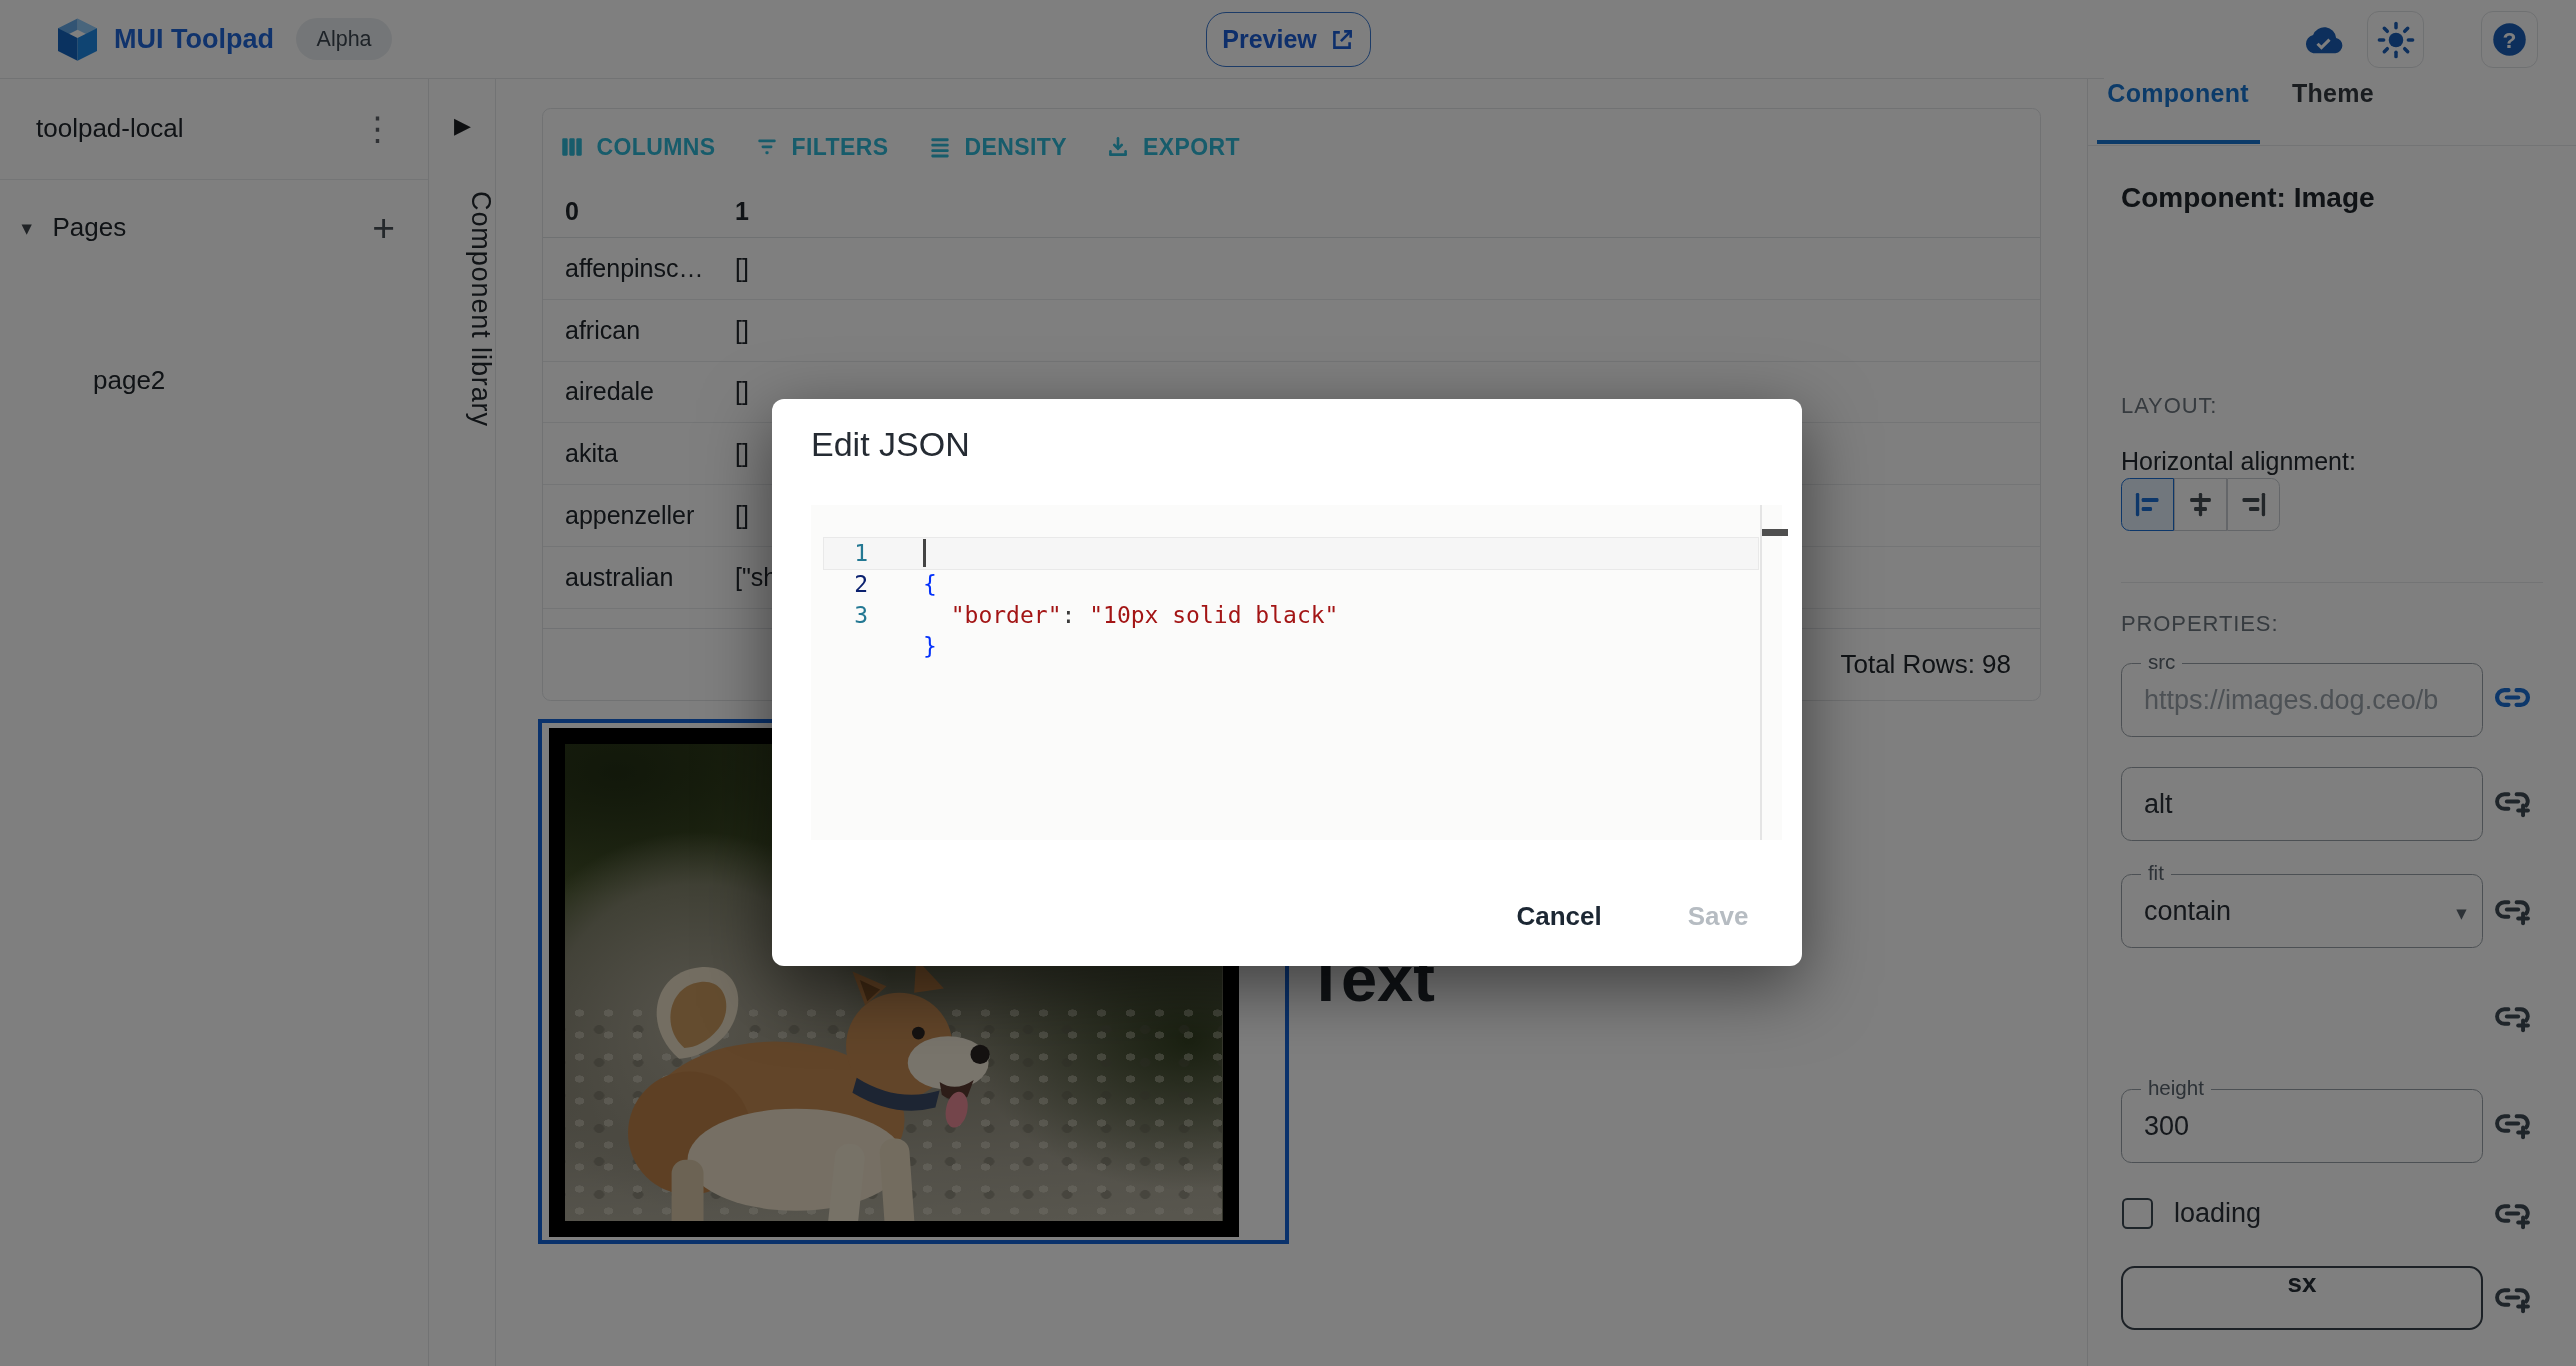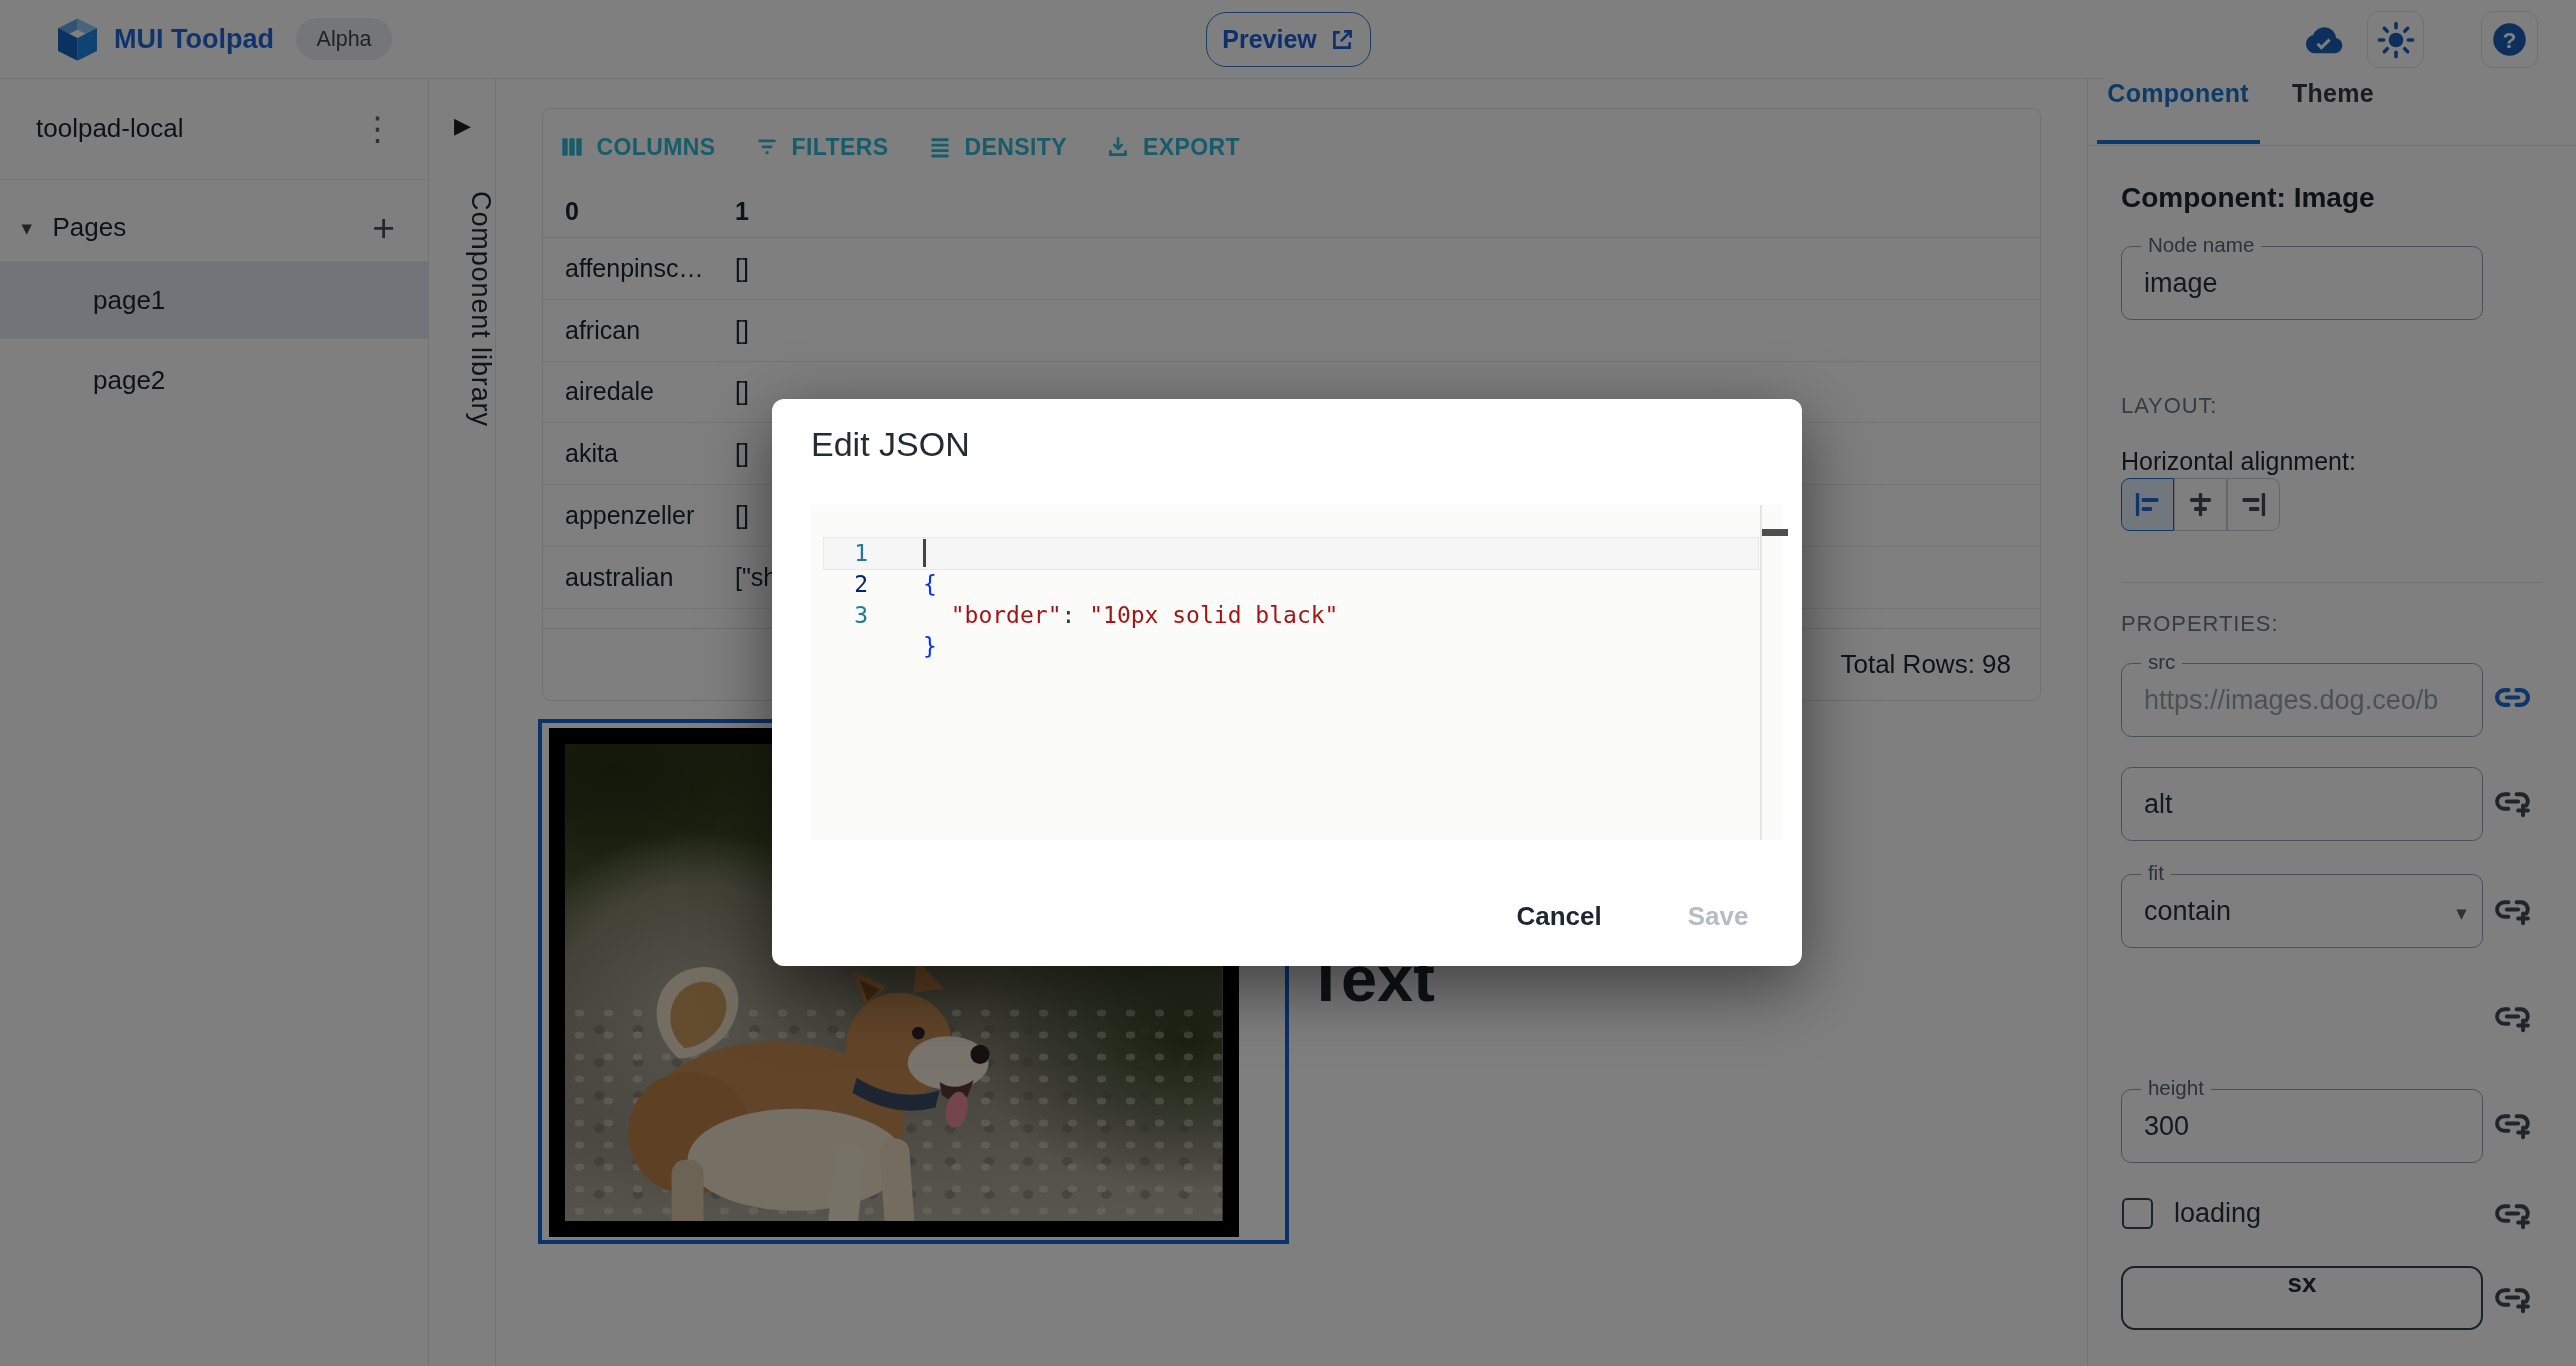--- a/index.html
+++ b/index.html
@@ -208,23 +208,20 @@
   <div id="sidebar">
     <div class="project-row">
       <span class="project-name">toolpad-local</span>
       <span class="kebab">⋮</span>
     </div>
     <div class="sb-divider"></div>
     <div class="pages-row">
       <span class="caret">▾</span>
       <span class="pages-label">Pages</span>
       <span class="plus">+</span>
-    </div>
-    <div class="page-item selected" style="top:182px">
-      <span class="pg-label">page1</span>
     </div>
     <div class="page-item" style="top:262px">
       <span class="pg-label">page2</span>
     </div>
   </div>
 
   <div id="lib-strip">
     <div class="lib-arrow">▶</div>
     <div class="lib-label">Component library</div>
   </div>
@@ -350,24 +347,20 @@
         <span>Component</span>
       </div>
       <div class="tab inactive" style="left:189px;width:112px">
         <span>Theme</span>
       </div>
       <div class="tab-indicator"></div>
     </div>
 
     <div class="insp-heading">Component: Image</div>
 
-    <div class="fld" style="top:167px">
-      <span class="fld-label">Node name</span>
-      <span class="fld-value">image</span>
-    </div>
 
     <div class="caption" style="top:314px">LAYOUT:</div>
     <div class="align-label" style="top:368px">Horizontal alignment:</div>
 
     <div class="toggle-group">
       <div class="tg-btn first selected">
         <span>
           <svg width="31" height="31" viewBox="0 0 24 24" fill="#1a6fd4">
             <rect x="3" y="3" width="2.6" height="18" rx="1"></rect>
               <rect x="7.5" y="7" width="13" height="3" rx="1"></rect>

